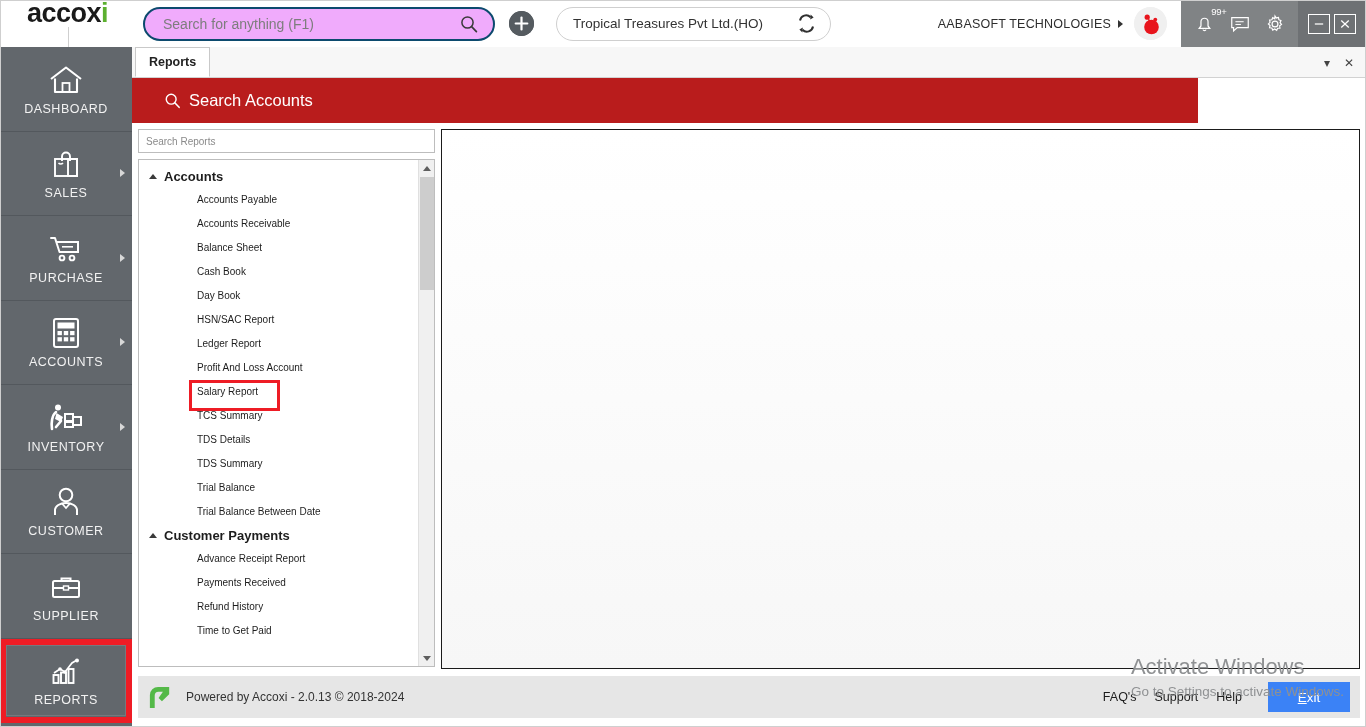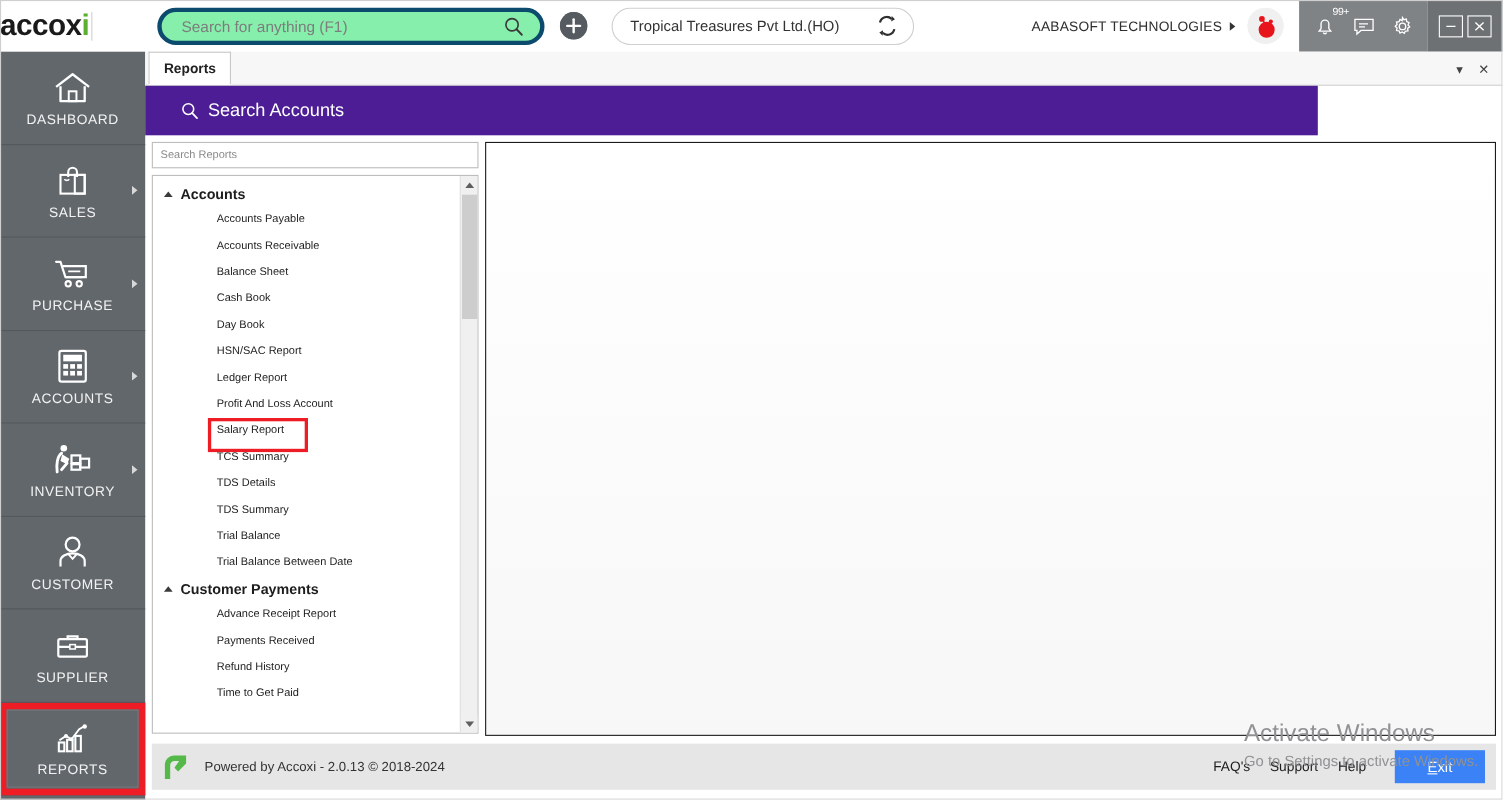--- a/index.html
+++ b/index.html
@@ -13,37 +13,37 @@
   #app { position: relative; width: 1366px; height: 727px; background: #ffffff; }
 
   
   .topbar {
     position: absolute; left: 0; top: 0; width: 1366px; height: 47px;
     background: #ffffff;
     display: flex; align-items: center;
   }
   .logo-wrap {
     width: 135px; height: 47px; display: flex; align-items: center;
-    justify-content: flex-start; background: #ffffff;
+    justify-content: flex-start; background: #ffffff; flex-direction: column;
   }
   .logo {
     font-size: 27px; font-weight: bold; letter-spacing: -0.5px;
     color: #1a1a1a; font-family: "Liberation Sans", sans-serif;
     line-height: 1;
   }
   .logo .x-accent { color: #5cb030; }
   .logo-div {
     width: 1px; height: 26px; background: #cfcfcf; margin-left: 2px;
   }
 
   .search-box {
     margin-left: 8px;
-    width: 352px; height: 34px; border: 4px solid #0c4a6e; border-radius: 17px;
+    width: 352px; height: 34px; border: 2px solid #0c4a6e; border-radius: 17px;
     display: flex; align-items: center; padding: 0 4px 0 18px;
-    background: #86efac;
+    background: #f0abfc;
   }
   .search-box input {
     flex: 1; border: none; outline: none; font-size: 14px;
     color: #555; font-family: "Liberation Sans", sans-serif;
     background: transparent;
   }
   .search-box input::placeholder { color: #7d7d7d; }
   .ic-search {
     width: 20px; height: 20px; margin-right: 10px; flex: none;
   }
@@ -146,21 +146,21 @@
   }
   .tabbar-right {
     margin-left: auto; display: flex; align-items: center; gap: 14px;
     padding: 0 12px 7px 0;
   }
   .tabbar-right span { font-size: 12px; color: #444; cursor: pointer; }
 
   
   .green-header {
     position: absolute; left: 132px; top: 78px; width: 1066px; height: 45px;
-    background: #4c1d95; display: flex; align-items: center;
+    background: #b91c1c; display: flex; align-items: center;
     padding: 0 32px 0 32px; color: #fff;
   }
   .gh-left { display: flex; align-items: center; font-size: 16.5px; }
   .gh-left .mag { margin-right: 8px; width:17px;height:17px; display:inline-flex;}
   .gh-right { margin-left: auto; font-size: 16.5px; }
 
   
   .left-panel {
     position: absolute; left: 138px; top: 129px; width: 297px; height: 540px;
   }

